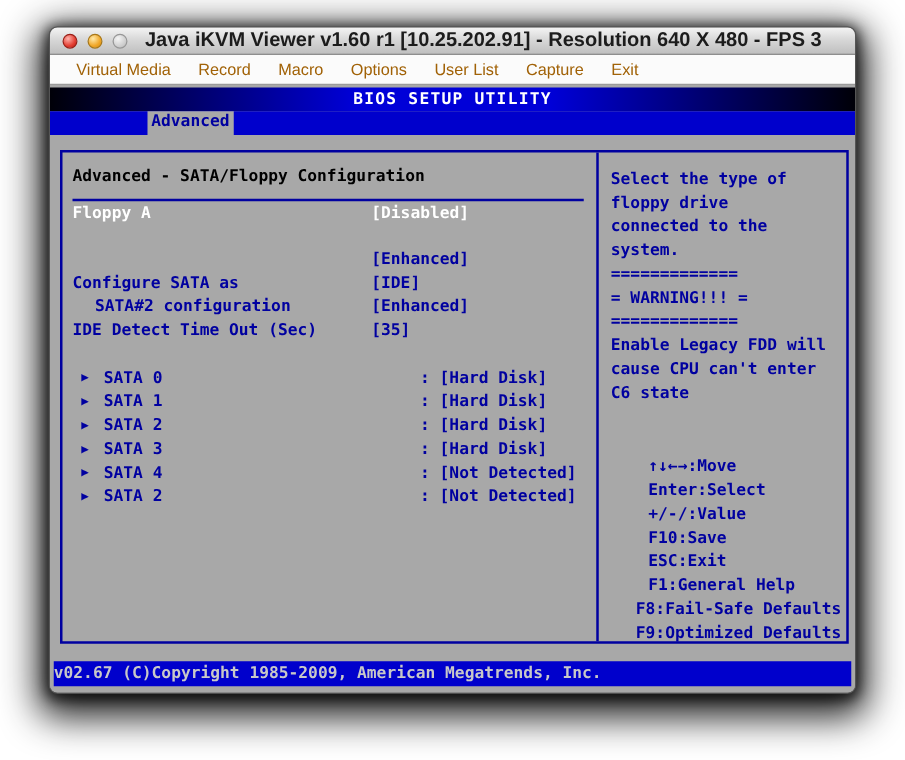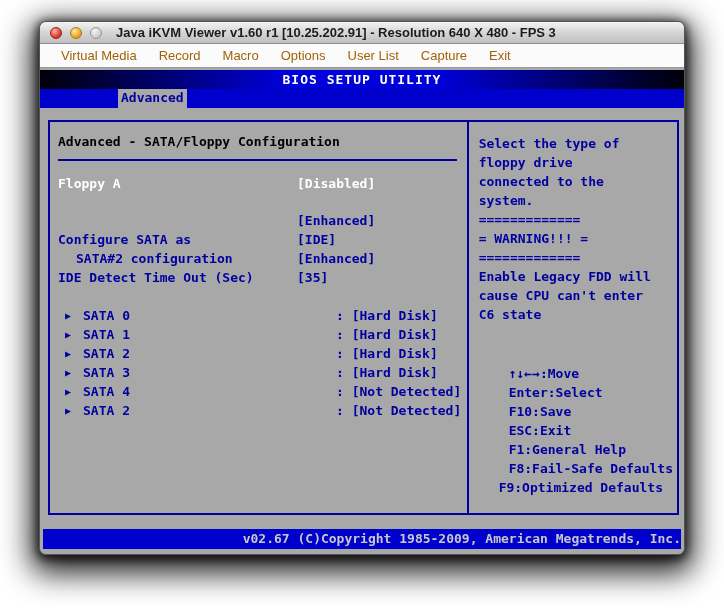--- a/index.html
+++ b/index.html
@@ -17,21 +17,21 @@
     box-shadow:0 10px 30px 8px rgba(0,0,0,0.88),0 2px 10px 2px rgba(0,0,0,0.7);
     overflow:hidden;border:1px solid #555}
 
   .titlebar{height:22px;background:linear-gradient(#f4f4f4,#d8d8d8 45%,#bfbfbf);
     border-bottom:1px solid #8e8e8e;display:flex;align-items:center;position:relative}
   .lights{display:flex;gap:8px;margin-left:10px}
   .light{width:12px;height:12px;border-radius:50%;display:inline-block}
   .light.red{background:radial-gradient(circle at 35% 30%,#ffb3ac,#e33e32 60%,#b21b12);border:1px solid #9a2018}
   .light.yellow{background:radial-gradient(circle at 35% 30%,#ffe9a8,#f0a626 60%,#d08a14);border:1px solid #a8781a}
   .light.gray{background:radial-gradient(circle at 35% 30%,#f4f4f4,#cdcdcd 65%,#b5b5b5);border:1px solid #979797}
-  .title{font-size:13px;font-weight:bold;color:#1c1c1c;margin-left:14px;white-space:nowrap}
+  .title{font-size:16px;font-weight:bold;color:#1c1c1c;margin-left:14px;white-space:nowrap}
 
   .menubar{height:24px;background:#fbfbfb;border-bottom:1px solid #9a9a9a;
     display:flex;align-items:center;padding-left:10px}
   .menu-item{font-size:13px;color:#a16207;padding:0 11px;white-space:nowrap;cursor:default}
 
   .bios{height:486px;background:var(--bios-gray);
     font-family:"DejaVu Sans Mono","Liberation Mono",monospace;font-weight:bold;
     font-size:13px;color:var(--bios-navy);padding-top:2px}
   .bios-header{height:19px;line-height:19px;text-align:center;color:var(--bios-white);
     letter-spacing:1px;
@@ -40,38 +40,38 @@
   .tab{display:inline-block;margin-left:78px;height:19px;line-height:18px;
     padding:0 3px;background:var(--bios-gray);color:var(--bios-navy)}
 
   .panel{margin:12px 5px 0 8px;height:395px;border:2px solid var(--bios-navy);
     display:flex}
   .pane-left{width:428px;position:relative}
   .pane-right{flex:1;border-left:2px solid var(--bios-navy);padding:12px 4px 0 10px}
 
   .page-title{padding:12px 0 0 8px;height:31px;color:var(--heading-black)}
   .rule{border-bottom:2px solid var(--bios-navy);margin:6px 10px 0 8px}
-  .rows{margin-top:13px}
+  .rows{}
   .row{position:relative;height:19px;line-height:19px;white-space:nowrap}
   .row .lbl{position:absolute;left:8px}
   .row.indent .lbl{left:26px}
   .row .val{position:absolute;left:247px}
   .settings-rows .row:first-child{margin-bottom:18px}
   .drives-rows{margin-top:19px}
   .row.drive .lbl{left:33px}
   .row.drive .val{left:286px}
   .arrow{position:absolute;left:15px;top:0;font-size:10px;line-height:19px}
   .row.selected .lbl,.row.selected .val{color:var(--bios-white)}
 
   .help-line{height:19px;line-height:19px;white-space:nowrap}
   .keys{margin-top:40px}
   .key{height:19px;line-height:19px;padding-left:30px;white-space:nowrap}
   .key:nth-child(n+7){padding-left:20px}
 
-  .bios-footer{margin:14px 3px 0 3px;height:20px;line-height:20px;text-align:right;
+  .bios-footer{margin:14px 3px 0 3px;height:20px;line-height:20px;text-align:left;
     background:var(--bios-bright-blue);color:var(--footer-text)}
 </style>
 </head>
 <body>
 
 <div class="stage">
   <div class="window">
 
     <div class="titlebar">
       <div class="lights">
@@ -176,20 +176,21 @@
               <div class="help-line">= WARNING!!! =</div>
               <div class="help-line">=============</div>
               <div class="help-line">Enable Legacy FDD will</div>
               <div class="help-line">cause CPU can't enter</div>
               <div class="help-line">C6 state</div>
             </div>
           <div class="keys">
 
           <div class="key">↑↓←→:Move</div>
               <div class="key">Enter:Select</div>
+              <div class="key">+/-/:Value</div>
               <div class="key">F10:Save</div>
               <div class="key">ESC:Exit</div>
               <div class="key">F1:General Help</div>
               <div class="key">F8:Fail-Safe Defaults</div>
               <div class="key">F9:Optimized Defaults</div>
             </div>
         </div>
       </div>
 
       <div class="bios-footer">v02.67 (C)Copyright 1985-2009, American Megatrends, Inc.</div>

